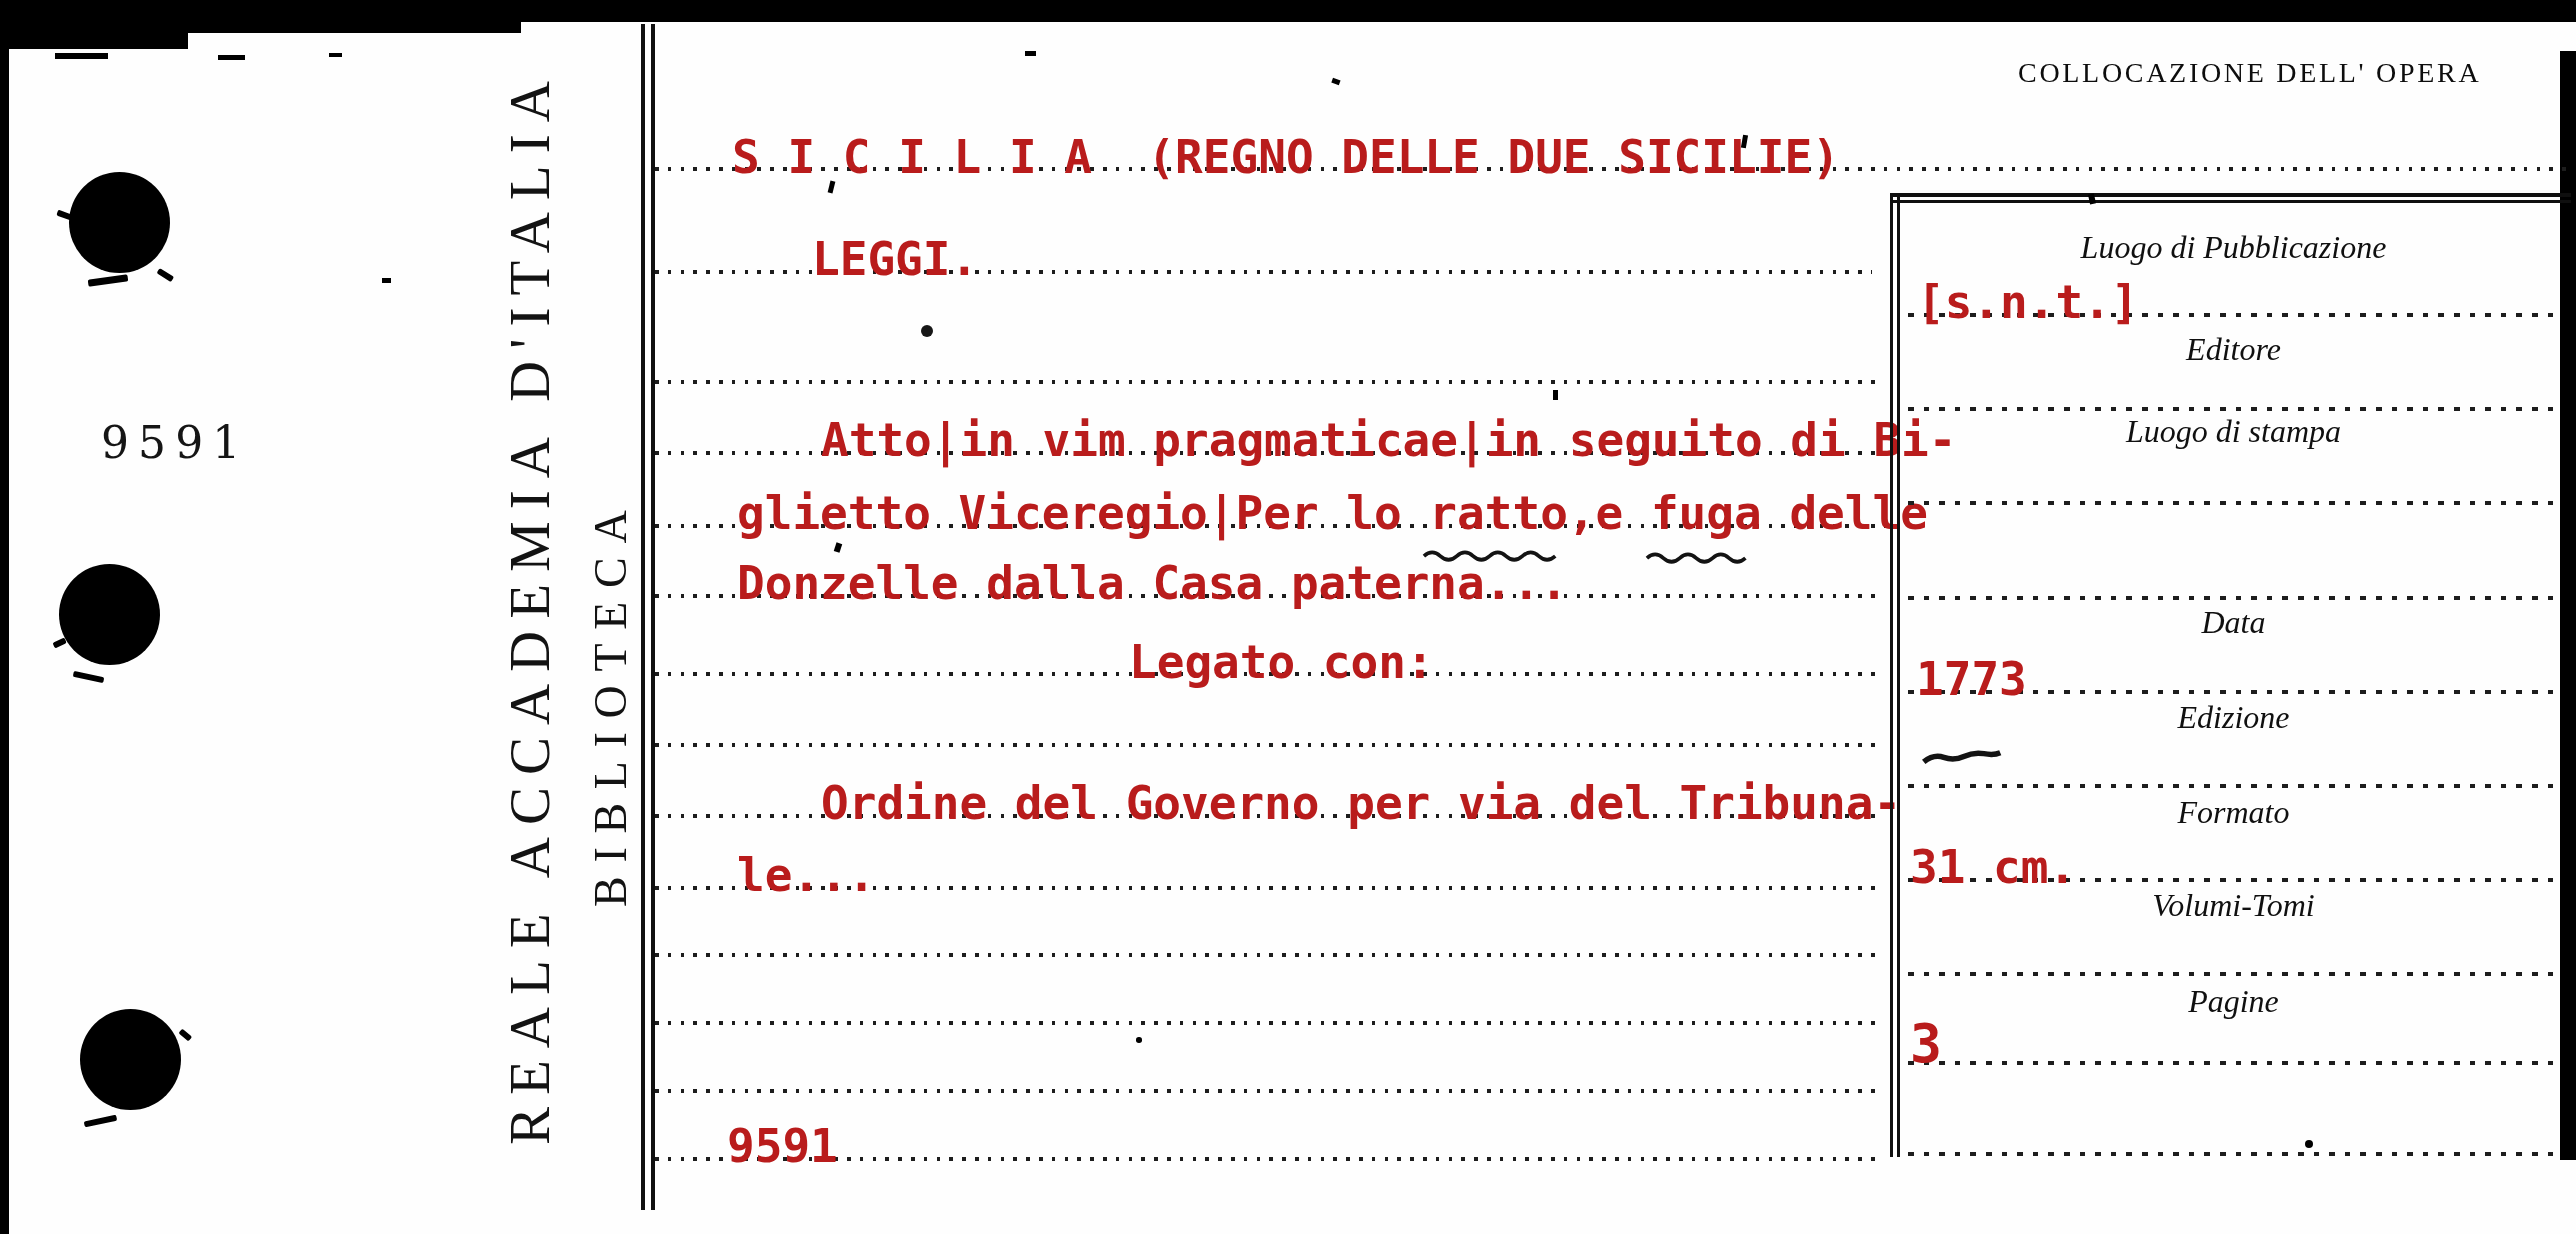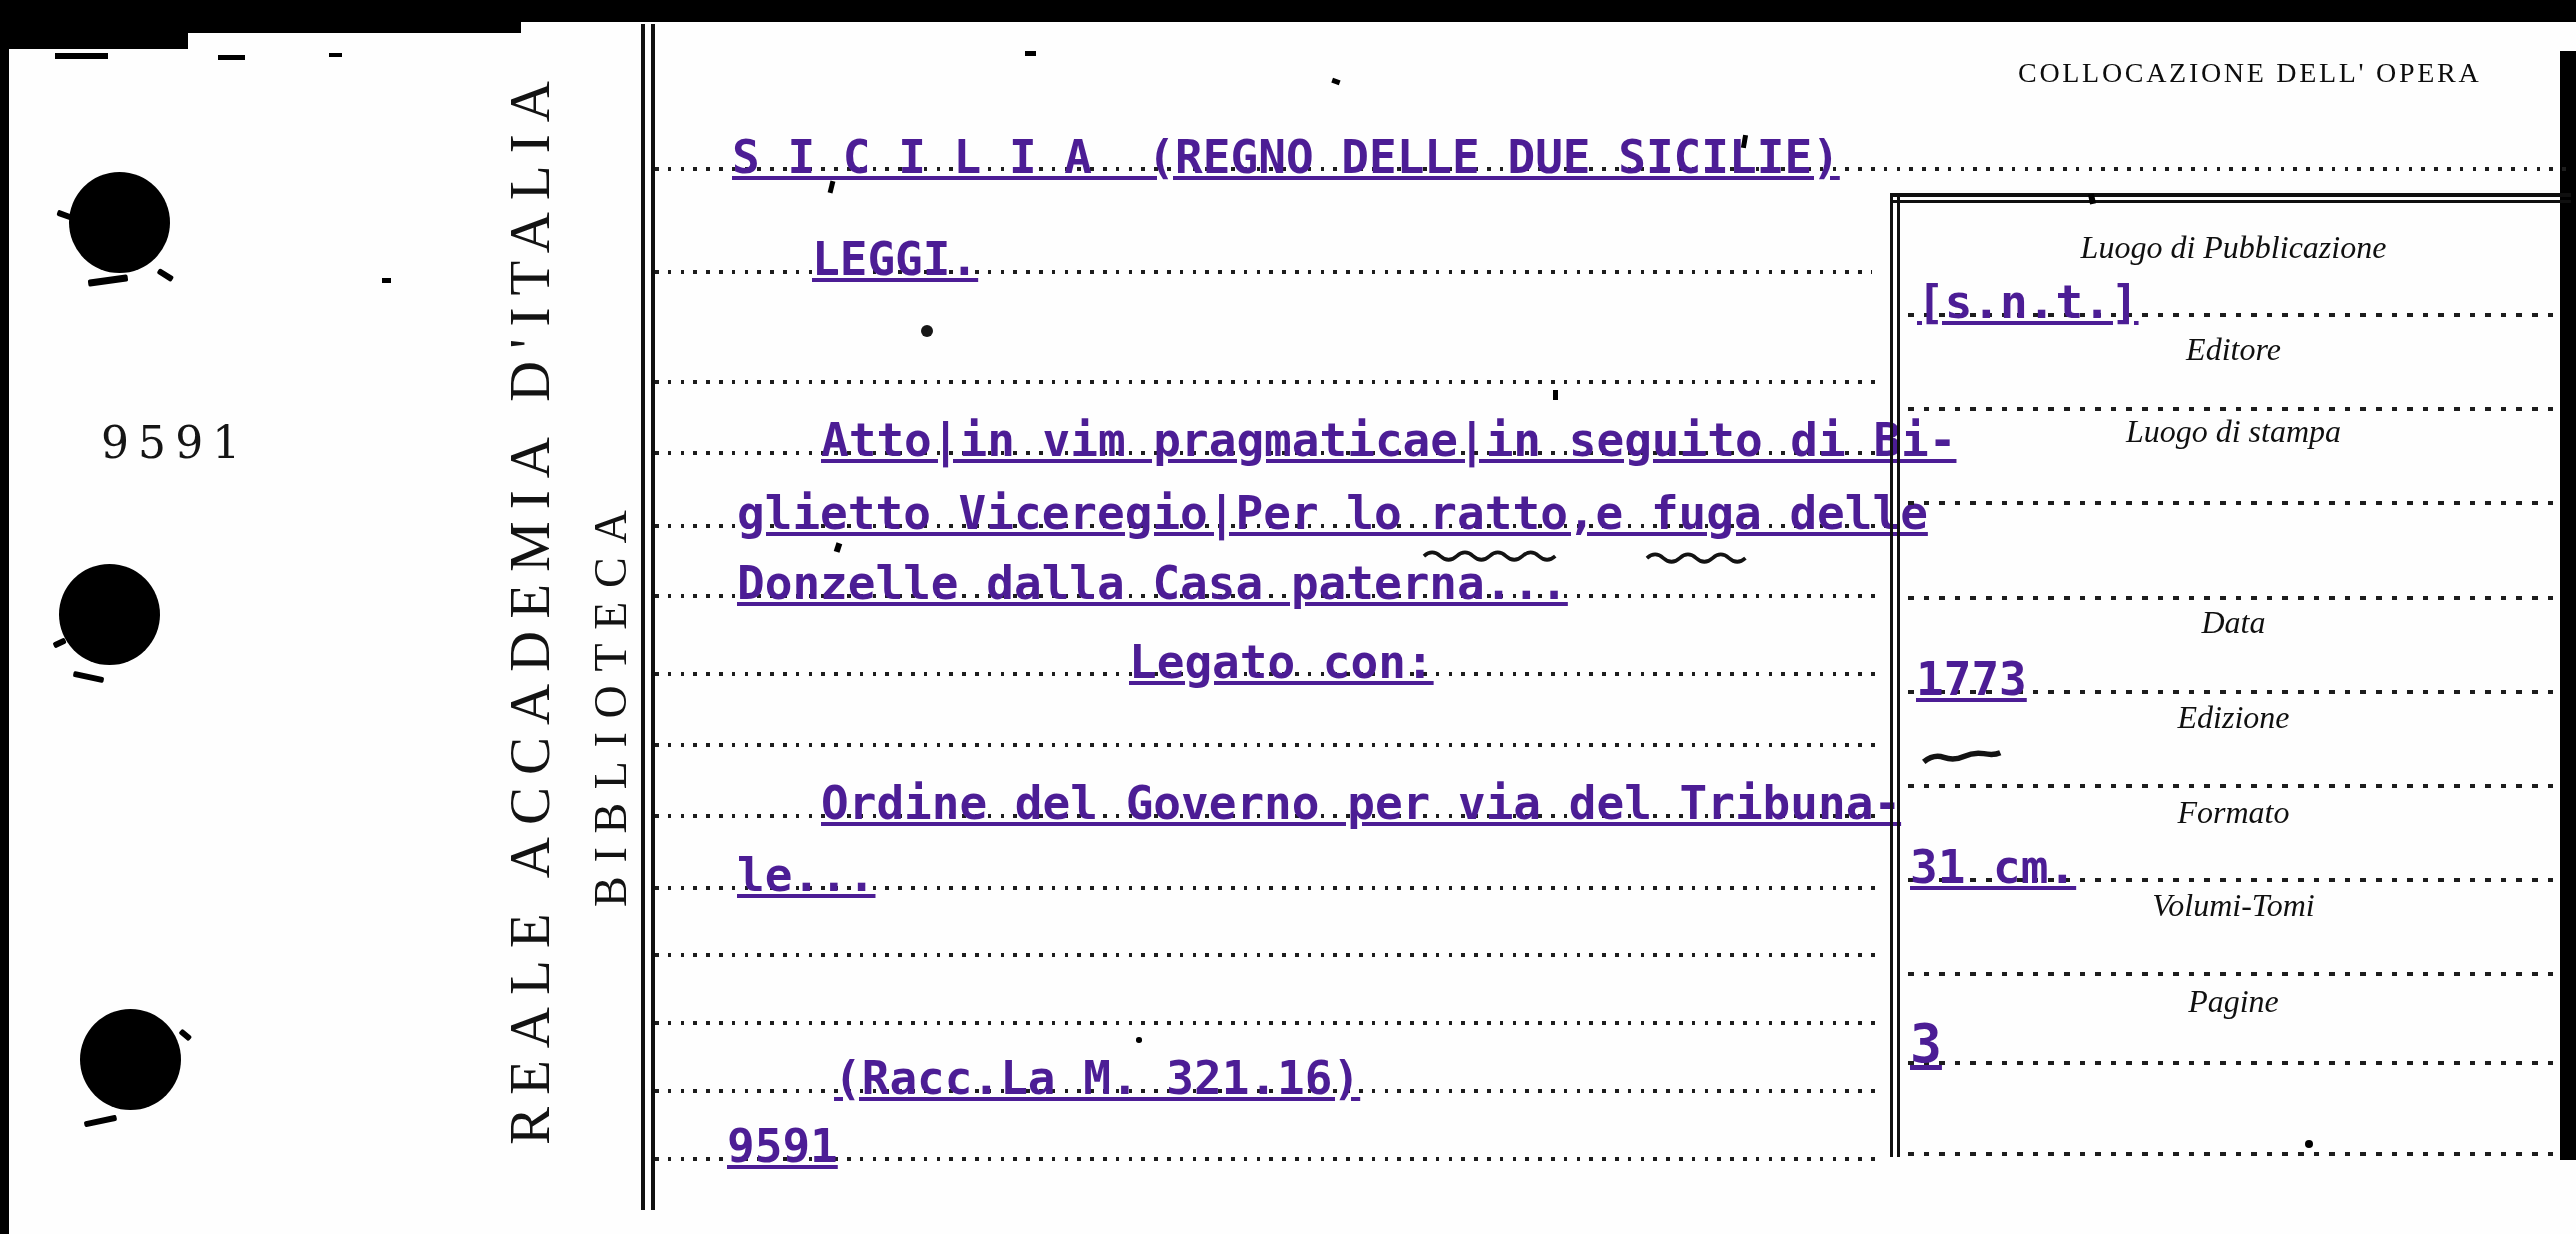--- a/index.html
+++ b/index.html
@@ -53,21 +53,21 @@
   #ml8{left:655px;top:743px;width:1220px;}
   #ml9{left:655px;top:814px;width:1226px;}
   #ml10{left:655px;top:886px;width:1220px;}
   #ml11{left:655px;top:953px;width:1220px;}
   #ml12{left:655px;top:1021px;width:1220px;}
   #ml13{left:655px;top:1089px;width:1220px;}
   #ml14{left:655px;top:1157px;width:1220px;}
 
   
   .typed{position:absolute;font-family:"DejaVu Sans Mono","Liberation Mono",monospace;
-        font-weight:bold;font-size:46px;line-height:46px;color:#4c1d95;white-space:pre;text-decoration:underline;}
+        font-weight:bold;font-size:46px;line-height:46px;color:#b91c1c;white-space:pre;}
   #t-title{left:732px;top:134px;}
   #t-leggi{left:812px;top:236px;}
   #t-period{left:921px;top:325px;width:12px;height:12px;background:#171717;border-radius:50%;}
   #t-body1{left:821px;top:417px;}
   #t-body2{left:737px;top:490px;}
   #t-body3{left:737px;top:560px;}
   #t-body4{left:1129px;top:639px;}
   #t-body5{left:743px;top:709px;}
   #t-body6{left:821px;top:780px;}
   #t-body7{left:737px;top:852px;}
@@ -153,21 +153,20 @@
 
   <div class="typed" id="t-title">S I C I L I A  (REGNO DELLE DUE SICILIE)</div>
   <div class="typed" id="t-leggi">LEGGI.</div>
   <div id="t-period" style="position:absolute;"></div>
   <div class="typed" id="t-body1">Atto|in vim pragmaticae|in seguito di Bi-</div>
   <div class="typed" id="t-body2">glietto Viceregio|Per lo ratto,e fuga delle</div>
   <div class="typed" id="t-body3">Donzelle dalla Casa paterna...</div>
   <div class="typed" id="t-body4">Legato con:</div>
   <div class="typed" id="t-body6">Ordine del Governo per via del Tribuna-</div>
   <div class="typed" id="t-body7">le...</div>
-  <div class="typed" id="t-callnum">(Racc.La M. 321.16)</div>
   <div class="typed" id="t-cardnum">9591</div>
 
   <svg class="squig" style="left:1422px;top:547px;" width="137" height="14.6" viewBox="0 0 150 16">
     <path d="M2,10 q9,-8 18,0 t18,0 t18,0 t18,0 t18,0 t18,0 t18,0 t18,0" stroke="#131313" stroke-width="4" fill="none"></path>
   </svg>
   <svg class="squig" style="left:1645px;top:549px;" width="106" height="14.6" viewBox="0 0 116 16">
     <path d="M2,10 q9,-8 18,0 t18,0 t18,0 t18,0 t18,0 t18,0" stroke="#131313" stroke-width="4" fill="none"></path>
   </svg>
   <svg class="squig" style="left:1921px;top:750px;" width="82" height="18.3" viewBox="0 0 90 20">
     <path d="M3,13 q11,-9 22,-5 t22,-1 t22,-3 t18,-1" stroke="#131313" stroke-width="6" fill="none"></path>

